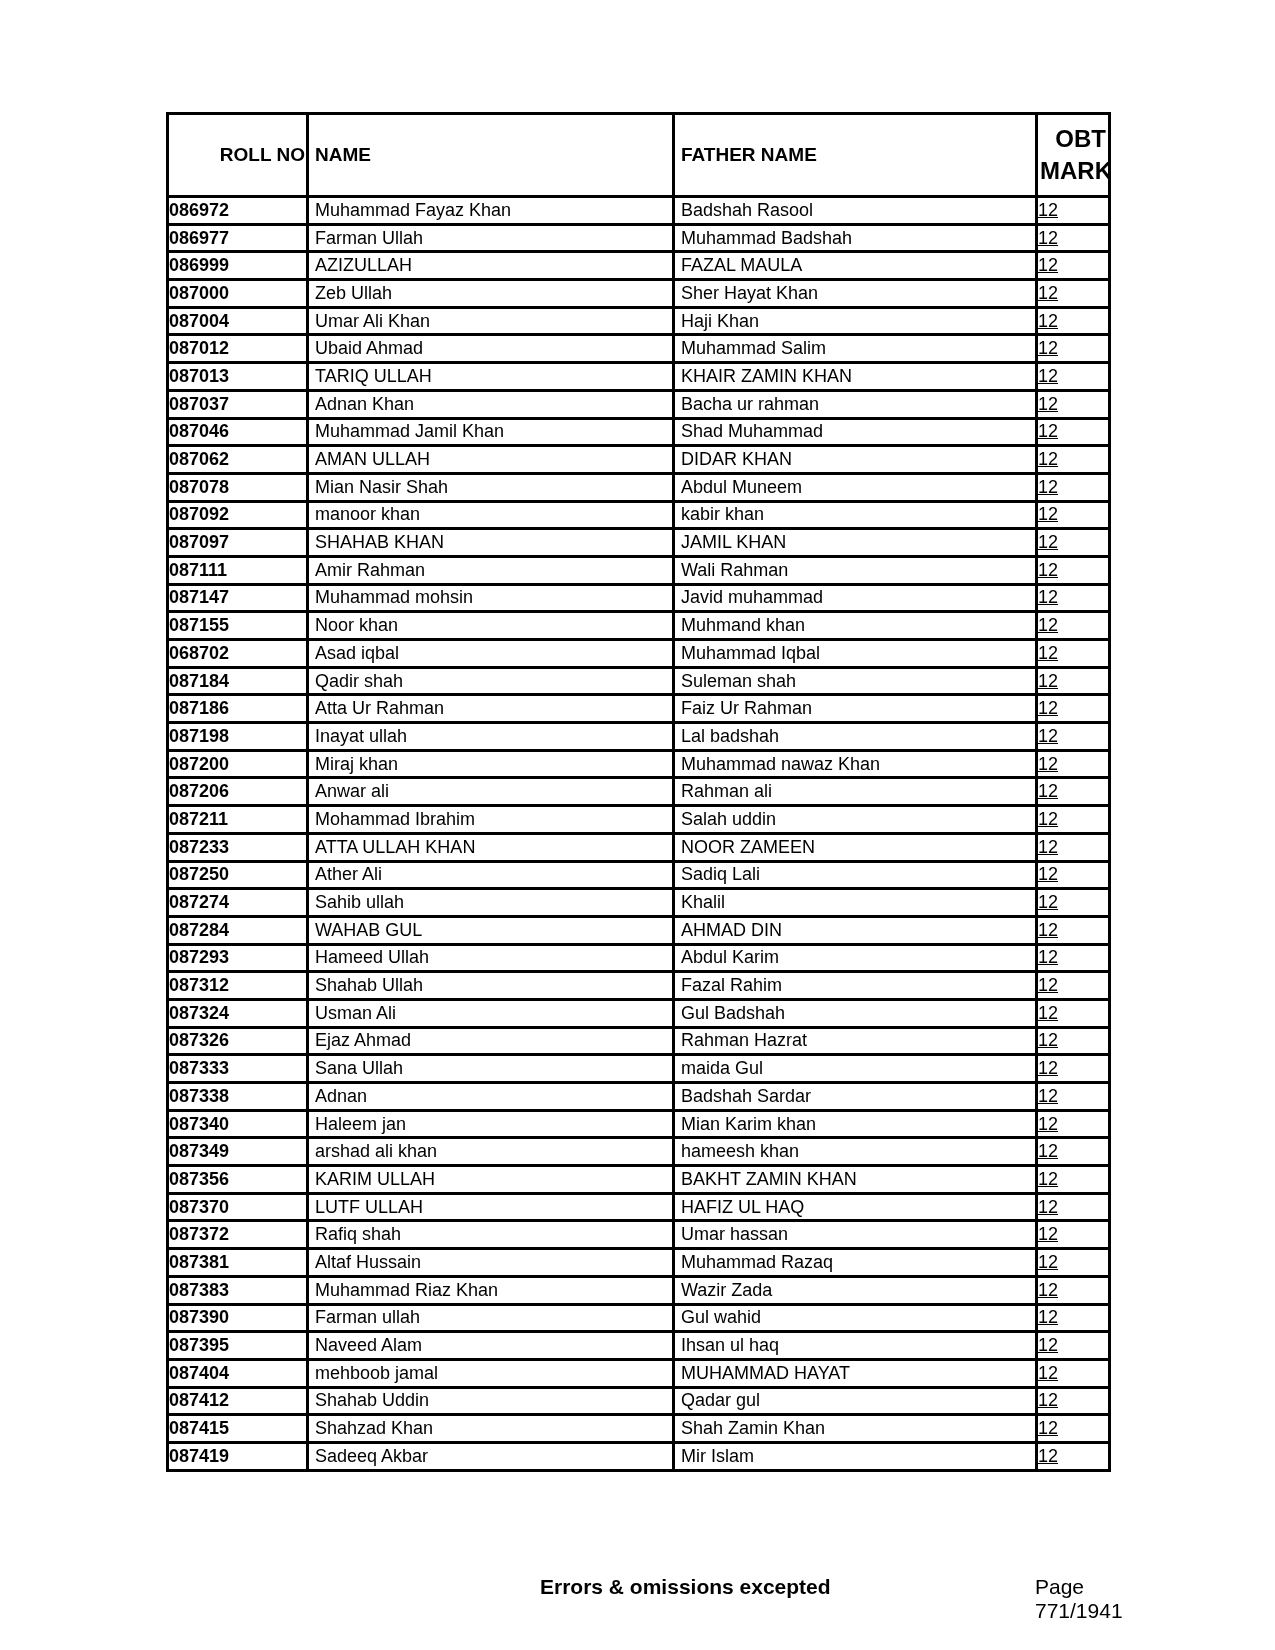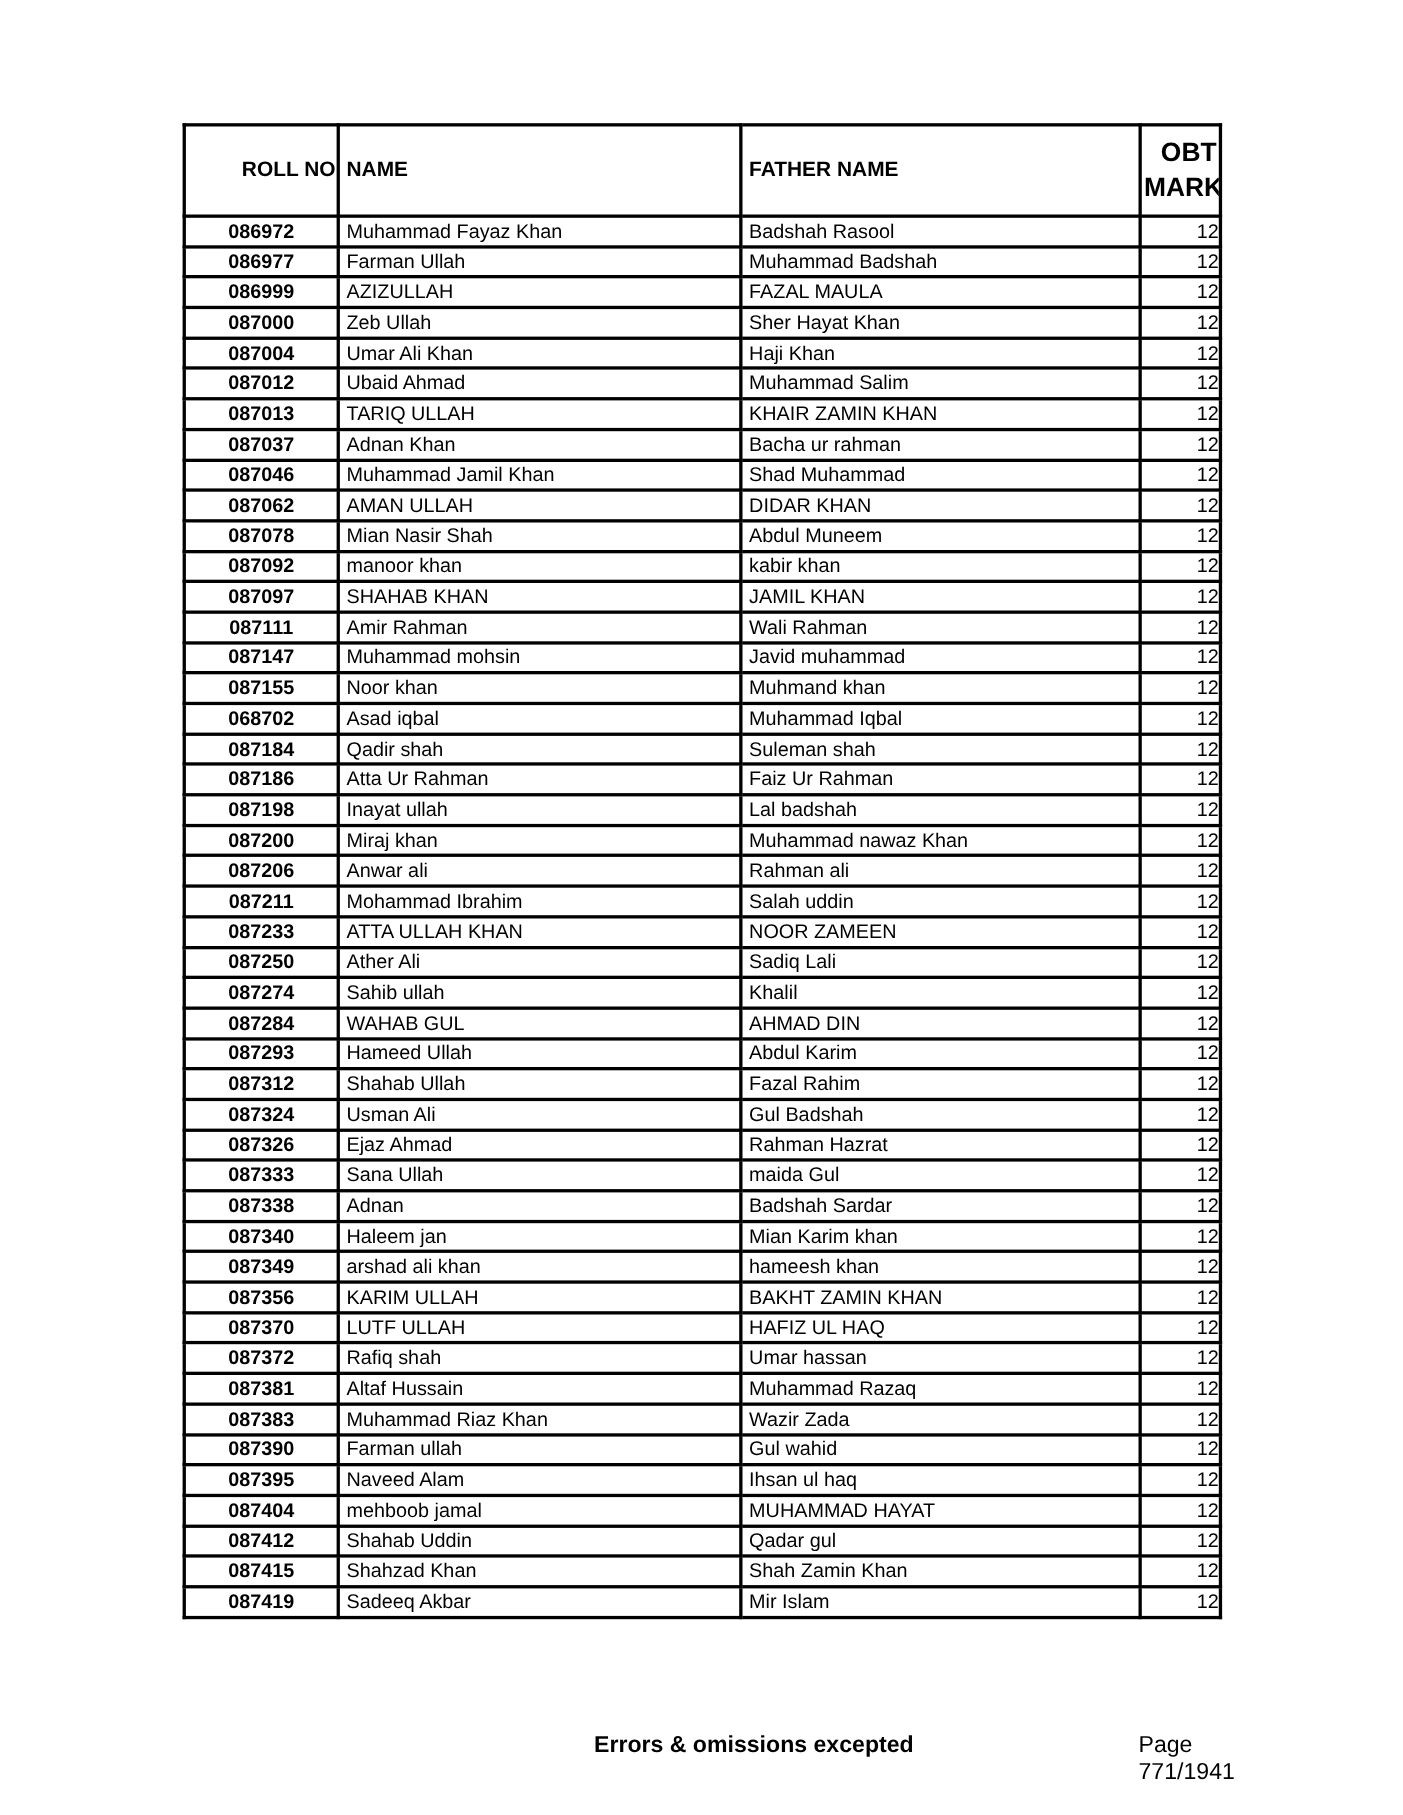--- a/index.html
+++ b/index.html
@@ -52,29 +52,30 @@
   }
 
   .results-table tbody tr { height: 27.7px; }
   .results-table tbody td {
     font-size: 18px;
     vertical-align: middle;
     padding: 0;
   }
   .results-table tbody td:nth-child(1) {
     font-weight: bold;
-    text-align: center;
+    text-align: left;
   }
   .results-table tbody td:nth-child(2),
   .results-table tbody td:nth-child(3) {
     text-align: left;
     padding-left: 6px;
   }
   .results-table tbody td:nth-child(4) {
-    text-align: right;
+    text-align: left;
+    text-decoration: underline;
   }
 
   .page-footer {
     position: absolute;
     left: 0;
     top: 1575px;
     width: 1035px;
     height: 30px;
   }
   .footer-note {

